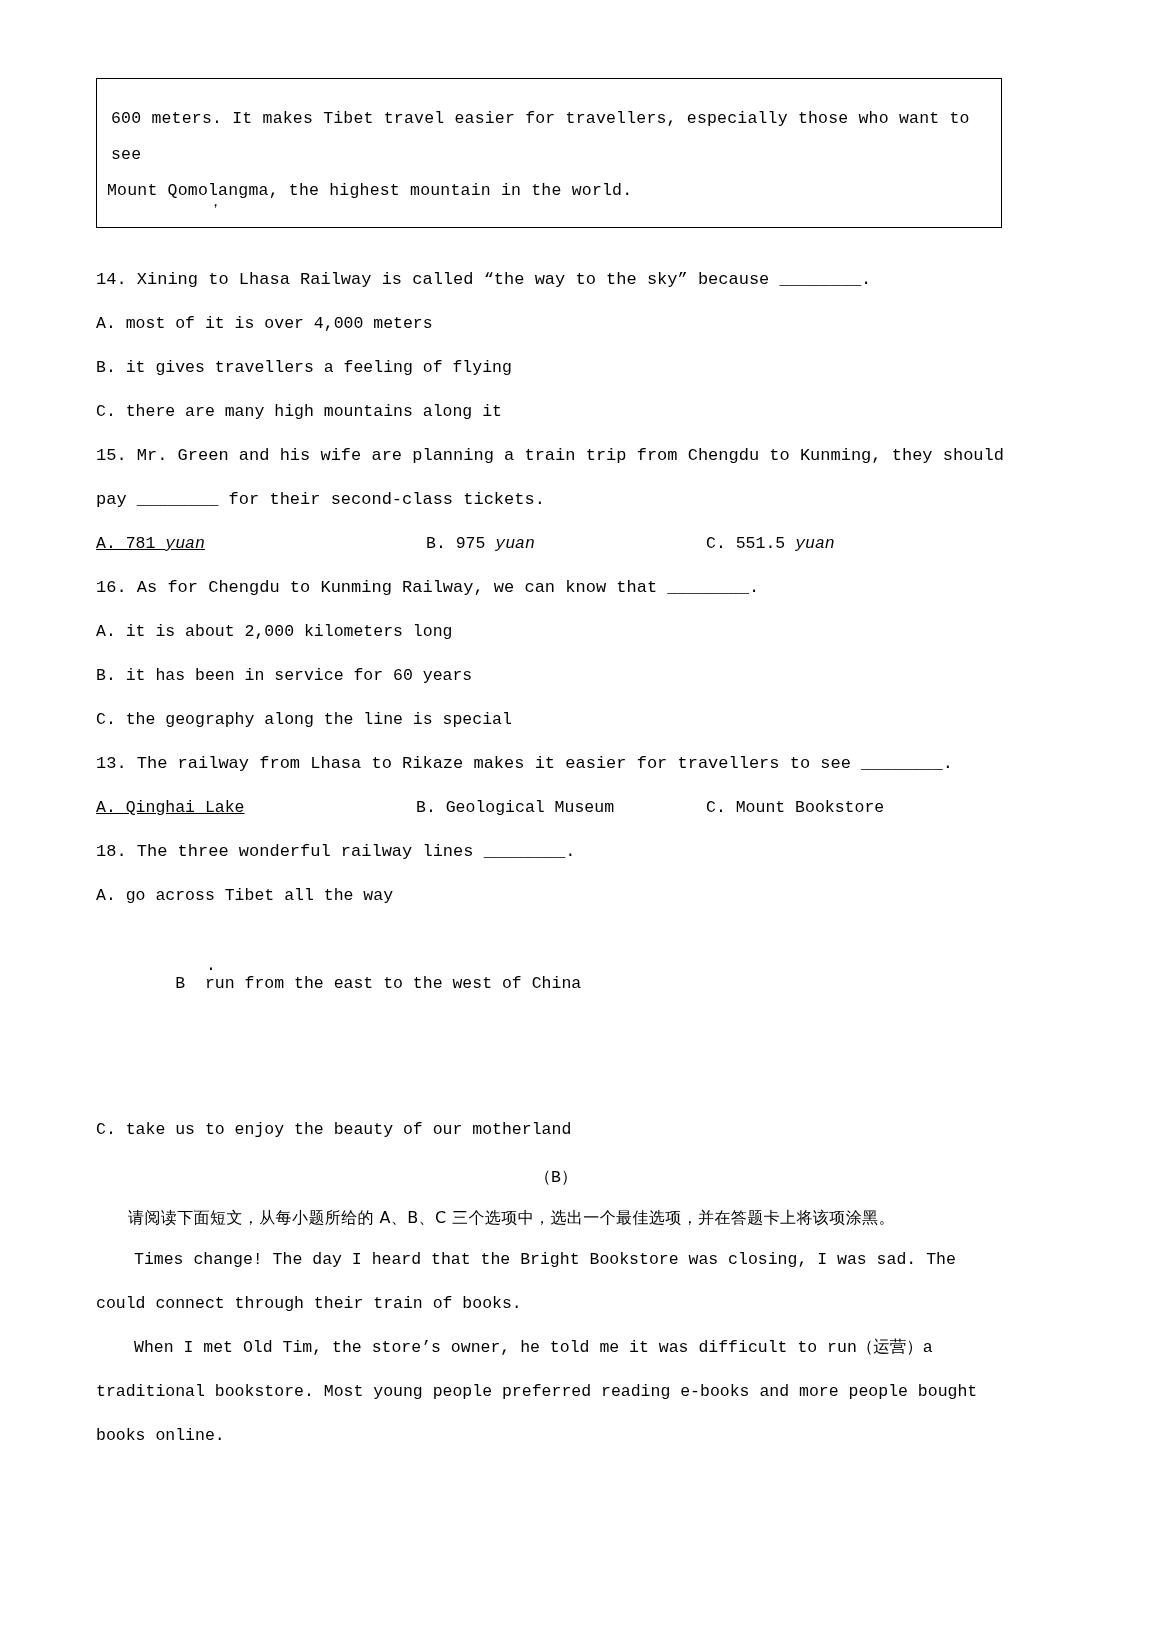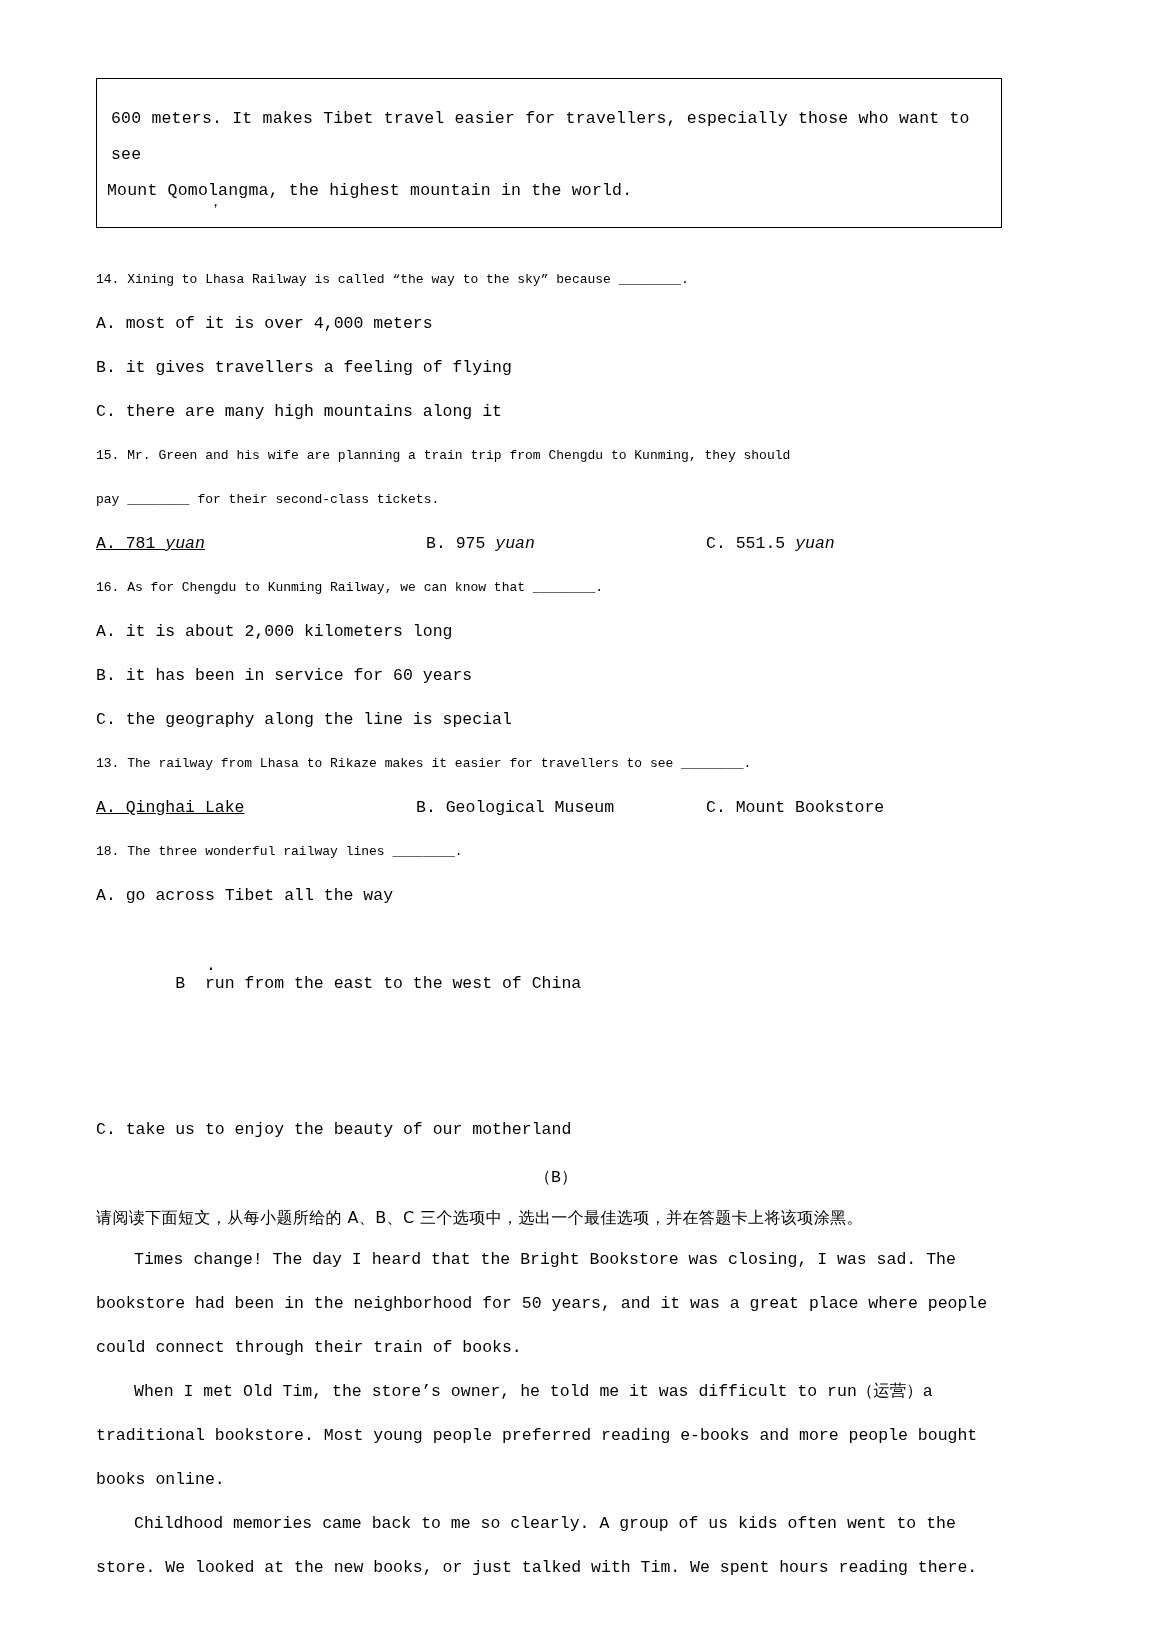--- a/index.html
+++ b/index.html
@@ -42,21 +42,21 @@
   }
   .box-line.first { padding-left: 4px; }
   .stray-comma {
     position: absolute;
     left: 112px;
     top: 120px;
     font-size: 15px;
     line-height: 10px;
   }
   .q {
-    font-size: 13px;
+    font-size: 17px;
     line-height: 44px;
     white-space: pre-wrap;
   }
   .opt {
     font-size: 16.5px;
     line-height: 44px;
     white-space: pre-wrap;
   }
   .opt-row {
     font-size: 16.5px;
@@ -81,20 +81,21 @@
     text-align: center;
     font-size: 16.5px;
     line-height: 40px;
     margin-top: 6px;
   }
   .cn {
     font-family: "DejaVu Sans", "Liberation Sans", sans-serif;
     font-size: 16px;
     line-height: 40px;
     letter-spacing: 0.4px;
+    margin-left: 32px;
   }
   .para {
     font-size: 16.5px;
     line-height: 44px;
     white-space: pre-wrap;
     text-indent: 38px;
   }
   .para.cont { text-indent: 0; }
 </style>
 </head>
@@ -150,29 +151,24 @@
         <span class="b-period">.</span>
       </div>
       <div class="opt" style="margin-top:14px;">C. take us to enjoy the beauty of our motherland</div>
     </div>
 
     <div class="section-label">（B）</div>
     <div class="cn">请阅读下面短文，从每小题所给的 A、B、C 三个选项中，选出一个最佳选项，并在答题卡上将该项涂黑。</div>
 
     <div>
       <div class="para">Times change! The day I heard that the Bright Bookstore was closing, I was sad. The</div>
-      <div class="para cont">bookstore had been in the neighborhood for 50 years, and it was a great place where people</div>
       <div class="para cont">could connect through their train of books.</div>
     </div>
 
     <div>
       <div class="para">When I met Old Tim, the store’s owner, he told me it was difficult to run（运营）a</div>
       <div class="para cont">traditional bookstore. Most young people preferred reading e-books and more people bought</div>
       <div class="para cont">books online.</div>
     </div>
 
-    <div>
-      <div class="para">Childhood memories came back to me so clearly. A group of us kids often went to the</div>
-      <div class="para cont">store. We looked at the new books, or just talked with Tim. We spent hours reading there.</div>
-    </div>
 
   </div>
 </div>
 
 </body></html>

